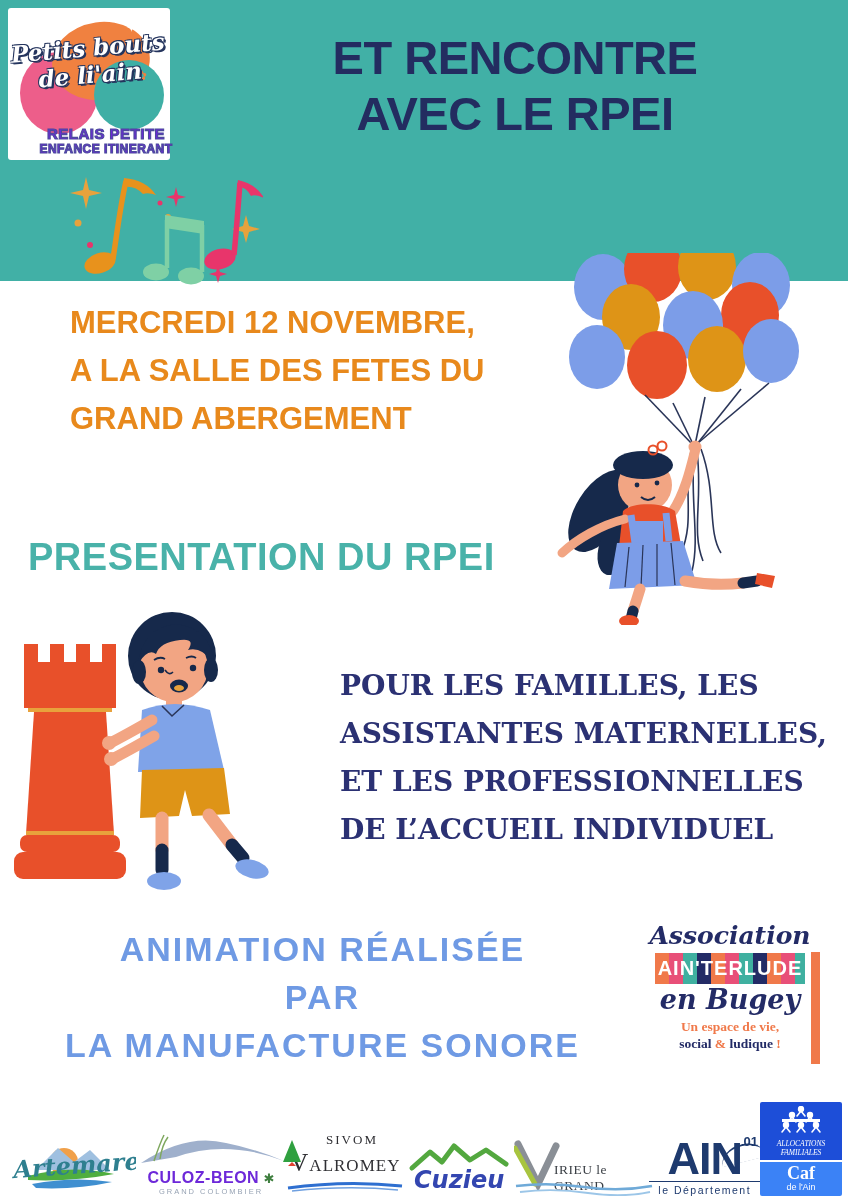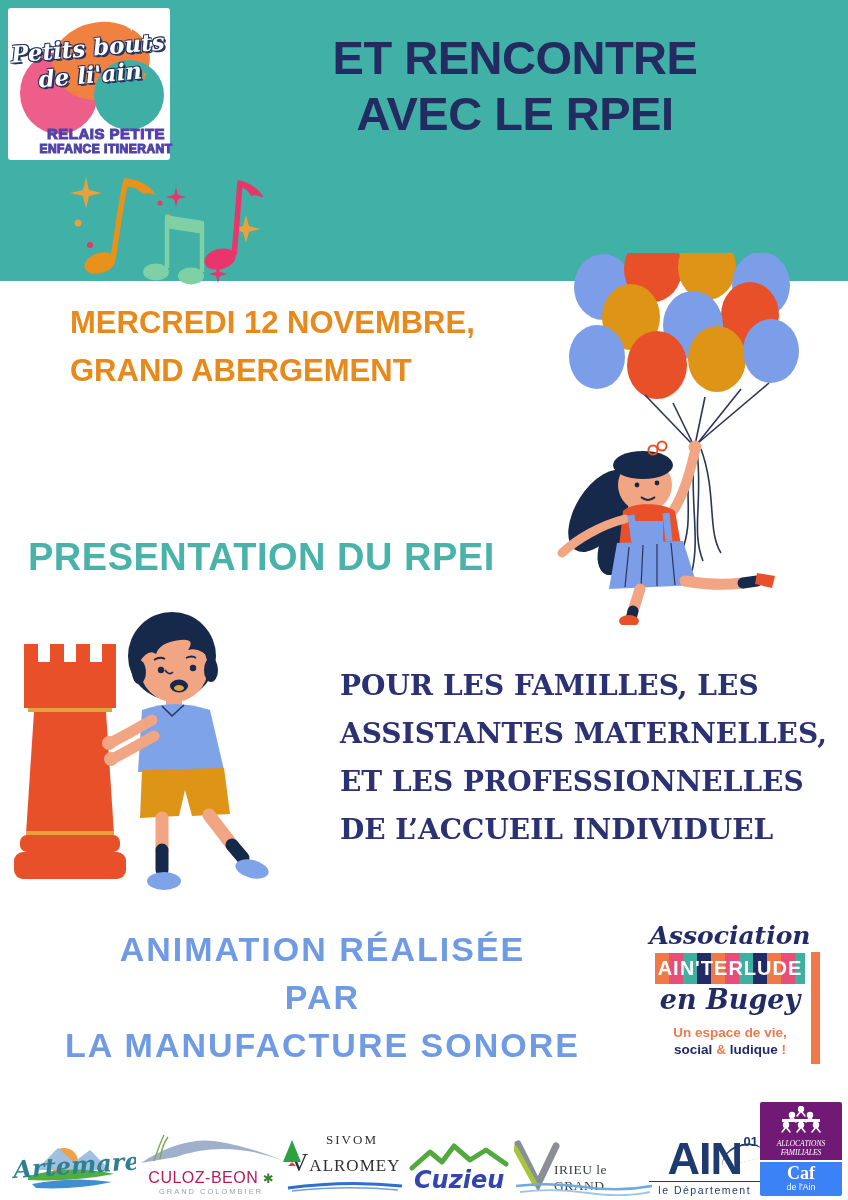--- a/index.html
+++ b/index.html
@@ -45,51 +45,51 @@
 
   
   #assoc{left:646px;top:922px;width:168px;text-align:center;}
   #assoc .assoc-script{font-family:"DejaVu Serif",serif;font-style:italic;font-weight:bold;color:#232B66;}
   #assoc-line1{font-size:25px;line-height:28px;}
   #assoc-word{display:inline-block;margin-top:3px;padding:4px 3px;color:#ffffff;font-weight:800;font-size:20px;
     letter-spacing:1px;
     background:repeating-linear-gradient(90deg,#F0794A 0 14px,#E84F78 14px 28px,#3FB0A0 28px 42px,#232B66 42px 56px);}
   #assoc-line3{font-size:27px;line-height:32px;}
   #assoc-bar{position:absolute;right:-6px;top:30px;width:9px;height:112px;background:#F0794A;}
-  #assoc-tagline{margin-top:8px;font-size:13.5px;line-height:17px;font-weight:bold;}
+  #assoc-tagline{margin-top:2px;font-size:13.5px;line-height:17px;font-weight:bold;font-family:Liberation Serif, serif;}
   .tag-orange{color:#F0794A;}
   .tag-navy{color:#232B66;}
 
   
   #partners{left:6px;top:1102px;width:836px;height:94px;display:flex;align-items:flex-end;
             justify-content:space-between;}
   .partner{position:relative;}
   
   #p-culoz{width:150px;text-align:center;}
-  #culoz-name{font-size:16px;font-weight:normal;color:#be185d;letter-spacing:.5px;}
+  #culoz-name{font-size:16px;font-weight:bold;color:#6d28d9;letter-spacing:.5px;}
   #culoz-leaf{color:#3F7F3F;font-size:13px;}
   #culoz-sub{font-size:7.5px;color:#97A3B4;letter-spacing:2px;}
   
   #p-sivom{width:118px;text-align:center;font-family:"Liberation Serif",serif;color:#2F2F33;}
   #sivom-l1{font-size:13px;letter-spacing:2px;margin-left:14px;}
   #sivom-l2{font-size:17px;letter-spacing:1px;}
   #sivom-l2::first-letter{font-size:26px;}
   
   #p-virieu{width:142px;font-family:"Liberation Serif",serif;color:#3A3F45;}
   #virieu-rest{position:absolute;left:40px;top:22px;font-size:13.5px;letter-spacing:.5px;}
   
   #p-ain{width:116px;text-align:center;color:#1E3A6E;}
   #ain-name{font-size:45px;line-height:42px;font-weight:700;letter-spacing:-1px;display:inline-block;}
   #ain-badge{position:absolute;right:2px;top:-4px;font-size:13px;font-weight:bold;}
   #ain-swoosh{position:absolute;right:-6px;top:6px;width:46px;height:16px;border-top:2px solid #1E3A6E;
               border-radius:50% 50% 0 0/100% 100% 0 0;transform:rotate(-14deg);}
   #ain-sub{font-size:10.5px;letter-spacing:1.5px;border-top:1px solid #1E3A6E;padding-top:2px;margin-top:1px;}
   
   #p-caf{width:86px;text-align:center;}
-  #caf-top{background:#701a75;color:#ffffff;padding:4px 10px 3px;border-radius:2px 2px 0 0;}
+  #caf-top{background:#1d4ed8;color:#ffffff;padding:4px 10px 3px;border-radius:2px 2px 0 0;}
   #caf-top .caf-alloc{font-family:"Liberation Serif",serif;font-style:italic;font-size:7.5px;line-height:8.5px;}
   #caf-bottom{background:#3b82f6;color:#ffffff;padding:2px 0 4px;margin-top:2px;border-radius:0 0 2px 2px;}
   #caf-name{font-family:"Liberation Serif",serif;font-size:18px;line-height:18px;font-weight:bold;}
   #caf-sub{font-size:9px;line-height:10px;}
 </style>
 </head>
 <body>
 
 <div id="poster">
 
@@ -139,20 +139,21 @@
     </g>
     <g>
       <ellipse cx="152" cy="94" rx="16" ry="10" transform="rotate(-15 152 94)" fill="#E8356B"></ellipse>
       <path d="M166,90 C169,60 170,42 172,18" stroke="#E8356B" stroke-width="5.5" fill="none"></path>
       <path d="M170,15 q18,4 26,18 q-9,-4 -13,-2 q-5,-10 -14,-9 z" fill="#E8356B"></path>
     </g>
   </svg>
 
   <div id="event" class="abs">
     <div>MERCREDI 12 NOVEMBRE,</div>
+    <div>A LA SALLE DES FETES DU</div>
     <div>GRAND ABERGEMENT</div>
   </div>
 
   <svg class="abs" style="left:545px;top:253px;" width="265" height="372" viewBox="0 0 265 372">
     <g>
       <ellipse cx="58" cy="34" rx="29" ry="33" fill="#7C9DE8"></ellipse>
       <ellipse cx="108" cy="16" rx="29" ry="33" fill="#E8502A"></ellipse>
       <ellipse cx="162" cy="14" rx="29" ry="33" fill="#DE9417"></ellipse>
       <ellipse cx="216" cy="32" rx="29" ry="33" fill="#7C9DE8"></ellipse>
       <ellipse cx="86" cy="64" rx="29" ry="33" fill="#DE9417"></ellipse>

